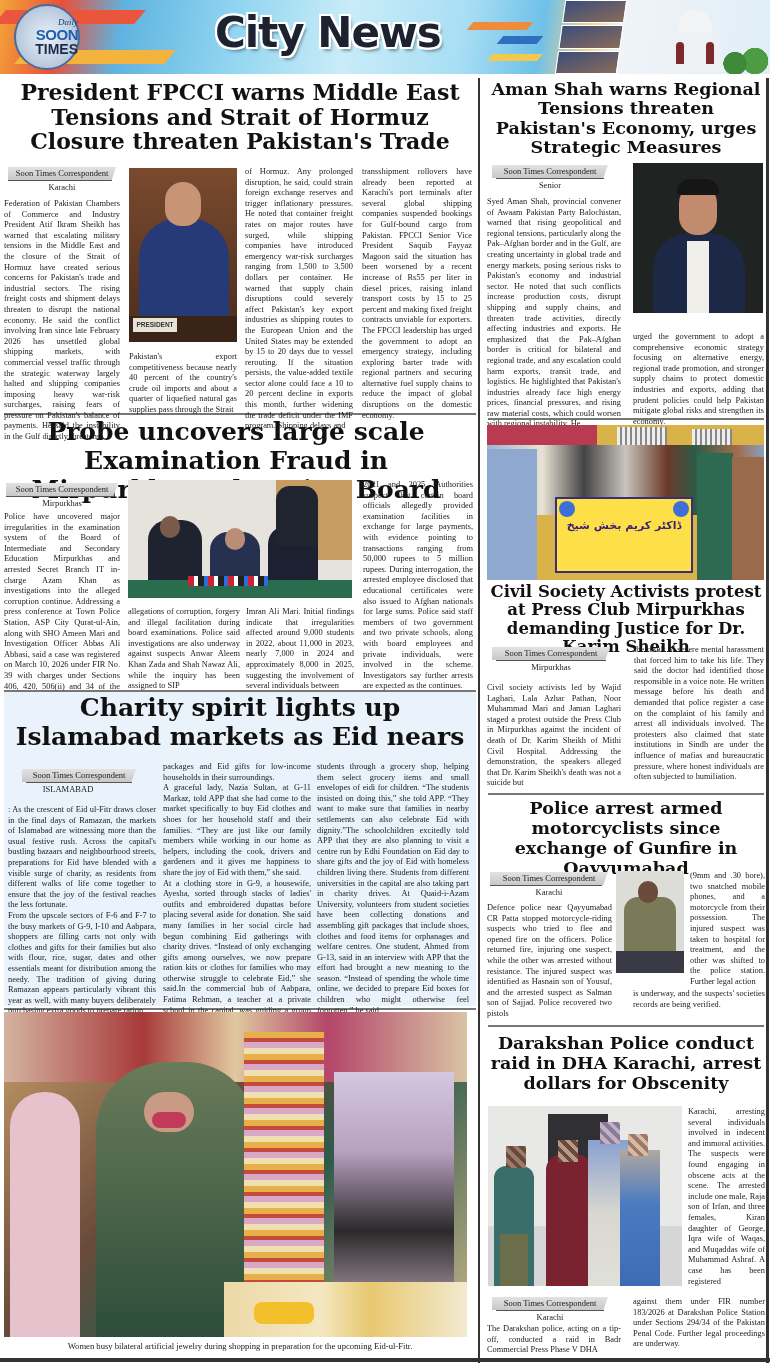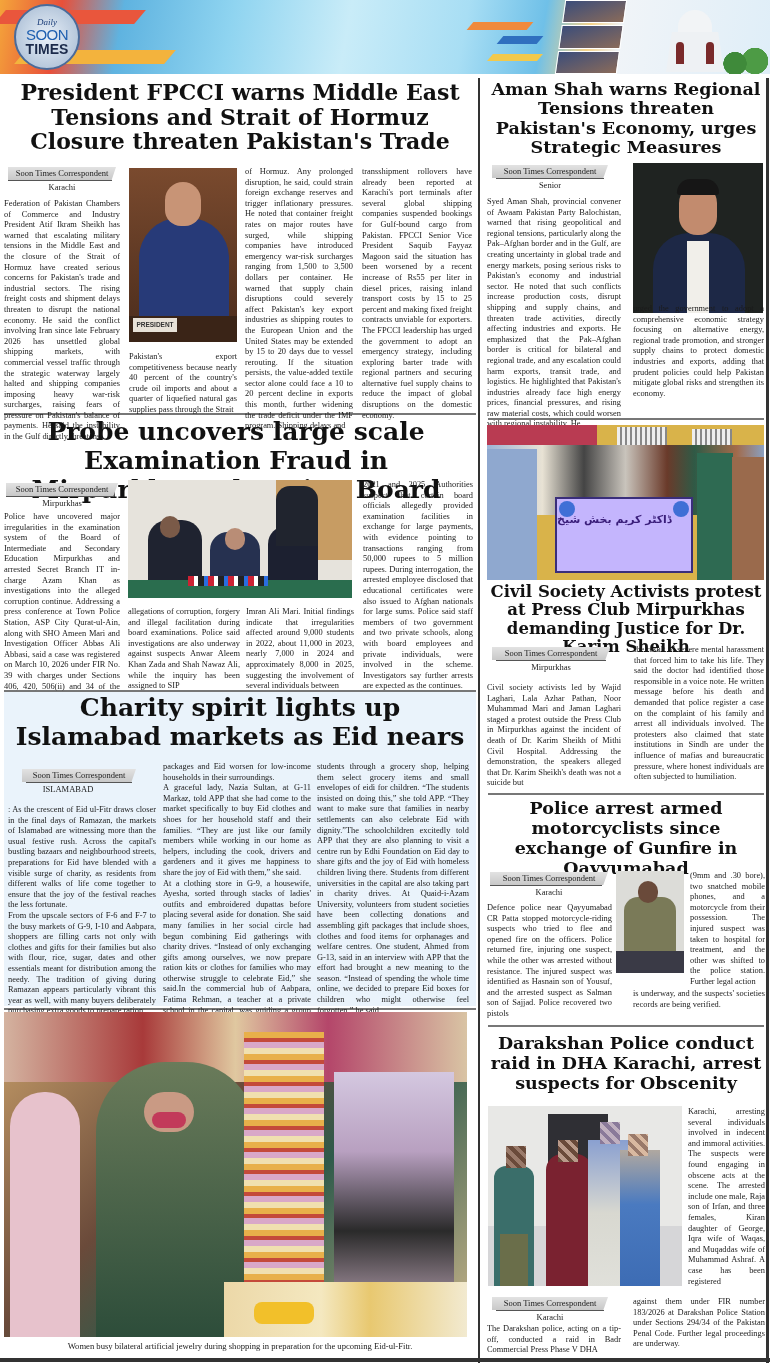--- a/index.html
+++ b/index.html
@@ -3,23 +3,23 @@
 <meta charset="utf-8">
 <style>
 *{box-sizing:border-box;margin:0;padding:0}
 html,body{width:770px;height:1363px;background:#fff;overflow:hidden}
 body{position:relative;font-family:"Liberation Serif","DejaVu Serif",serif;color:#1a1a1a}
 .abs{position:absolute}
 
 #masthead{left:0;top:0;width:770px;height:74px;overflow:hidden;
  background:linear-gradient(100deg,#f4a53a 0%,#e8503a 8%,#5fb3e0 16%,#8fd4f0 30%,#c9ecf8 45%,#a8def4 60%,#6fc0e8 70%,#f6d48a 76%,#f0f4f8 80%,#dfeef8 100%)}
 .stripe{position:absolute;height:14px;transform:skewX(-40deg)}
-.logo{left:14px;top:4px;width:66px;height:66px;border-radius:50%;background:radial-gradient(circle,#e9f0f8 0%,#b7c8dc 70%,#8aa0bc 100%);border:2px solid #4a6b9a;display:flex;flex-direction:column;align-items:center;justify-content:center}
+.logo{left:14px;top:4px;width:66px;height:66px;border-radius:50%;background:radial-gradient(circle,#e9f0f8 0%,#b7c8dc 70%,#8aa0bc 100%);border:2px solid #4a6b9a;display:flex;flex-direction:column;align-items:flex-end;justify-content:center}
 .logo .daily{font-size:9px;font-style:italic;color:#1d3f7a;line-height:9px}
-.logo .soon{font-family:"Liberation Sans",sans-serif;font-weight:normal;font-size:15px;color:#1e5fb0;line-height:15px;letter-spacing:-.5px}
+.logo .soon{font-family:"Liberation Sans",sans-serif;font-weight:bold;font-size:15px;color:#1e5fb0;line-height:15px;letter-spacing:-.5px}
 .logo .times{font-family:"Liberation Sans",sans-serif;font-weight:bold;font-size:14px;color:#1b2a4a;line-height:14px}
 .brand{left:215px;top:8px;font-family:"DejaVu Sans",sans-serif;font-weight:bold;font-size:42px;color:#1d2230;letter-spacing:-1px;
  text-shadow:2px 0 #fff,-2px 0 #fff,0 2px #fff,0 -2px #fff,2px 2px #fff,-2px -2px #fff,2px -2px #fff,-2px 2px #fff,3px 4px 3px rgba(0,0,0,.35)}
 .thumbs{left:560px;top:0;width:62px;height:74px;transform:skewX(-8deg);display:flex;flex-direction:column;gap:2px}
 .thumbs div{flex:1;background:linear-gradient(160deg,#3b4d7a,#8a6b5a);border:1px solid #fff}
 .mazar{left:660px;top:10px;width:70px;height:62px}
 .mazar .dome{position:absolute;left:18px;top:0;width:34px;height:26px;background:#f2f4f6;border-radius:17px 17px 4px 4px}
 .mazar .base{position:absolute;left:6px;top:22px;width:58px;height:40px;background:#eef1f4;clip-path:polygon(10% 0,90% 0,100% 100%,0 100%)}
 .mazar .arch{position:absolute;top:32px;width:8px;height:22px;background:#7a2a2a;border-radius:4px 4px 0 0}
 .trees{left:720px;top:48px;width:50px;height:26px;background:radial-gradient(circle at 30% 60%,#3f8a3a 0 30%,transparent 31%),radial-gradient(circle at 70% 50%,#4d9b45 0 35%,transparent 36%)}
@@ -48,20 +48,21 @@
   <div class="stripe" style="left:0;top:10px;width:140px;background:#e9563c"></div>
   <div class="stripe" style="left:20px;top:50px;width:150px;background:#f3b33d"></div>
   <div class="stripe" style="left:470px;top:22px;width:60px;background:#f08a3c;height:8px"></div>
   <div class="stripe" style="left:500px;top:36px;width:40px;background:#2f6fbf;height:8px"></div>
   <div class="stripe" style="left:490px;top:54px;width:50px;background:#f2c94c;height:7px"></div>
   <div class="abs logo">
     <span class="daily">Daily</span>
     <span class="soon">SOON</span>
     <span class="times">TIMES</span>
   </div>
+  <div class="abs brand">City News</div>
   <div class="abs thumbs">
       <div></div>
       <div></div>
       <div></div>
     </div>
   <div class="abs mazar">
     <div class="dome"></div>
       <div class="base"></div>
     <div class="arch" style="left:16px"></div>
       <div class="arch" style="left:46px"></div>
@@ -101,21 +102,21 @@
   <div class="byline" style="left:492px;top:165px;width:116px">Soon Times Correspondent</div>
   <div class="byline-line" style="left:496px;top:178px;width:108px"></div>
   <div class="dateline" style="left:492px;top:180px;width:116px">Senior</div>
   <p class="body" style="left:487px;top:197px;width:134px;height:218px">Syed Aman Shah, provincial convener of Awaam Pakistan Party Balochistan, warned that rising geopolitical and regional tensions, particularly along the Pak–Afghan border and in the Gulf, are creating uncertainty in global trade and energy markets, posing serious risks to Pakistan's economy and industrial sector. He noted that such conflicts increase production costs, disrupt shipping and supply chains, and threaten trade activities, directly affecting industries and exports. He emphasized that the Pak–Afghan border is critical for bilateral and regional trade, and any escalation could harm exports, transit trade, and logistics. He highlighted that Pakistan's industries already face high energy prices, financial pressures, and rising raw material costs, which could worsen with regional instability. He</p>
   <div class="photo" style="left:633px;top:163px;width:130px;height:150px;background:#1f2321">
     <div class="person" style="left:20px;top:70px;width:92px;height:80px;background:#1d2846;border-radius:36px 36px 0 0"></div>
     <div class="person" style="left:54px;top:78px;width:22px;height:72px;background:#f1efea"></div>
     <div class="person" style="left:46px;top:22px;width:38px;height:50px;background:#c28b6e;border-radius:18px"></div>
     <div class="person" style="left:44px;top:16px;width:42px;height:16px;background:#161616;border-radius:20px 20px 4px 4px"></div>
   </div>
-  <p class="body" style="left:633px;top:304px;width:131px;height:92px">urged the government to adopt a comprehensive economic strategy focusing on alternative energy, regional trade promotion, and stronger supply chains to protect domestic industries and exports, adding that prudent policies could help Pakistan mitigate global risks and strengthen its economy.</p>
+  <p class="body" style="left:633px;top:332px;width:131px;height:92px">urged the government to adopt a comprehensive economic strategy focusing on alternative energy, regional trade promotion, and stronger supply chains to protect domestic industries and exports, adding that prudent policies could help Pakistan mitigate global risks and strengthen its economy.</p>
 </section>
 
 <section>
   <h1 class="hl" style="left:0;top:418px;width:472px;font-size:25px;line-height:1.15">Probe uncovers large scale Examination Fraud in Mirpurkhas Education Board</h1>
   <div class="byline" style="left:6px;top:483px;width:112px">Soon Times Correspondent</div>
   <div class="byline-line" style="left:6px;top:496px;width:108px"></div>
   <div class="dateline" style="left:6px;top:498px;width:112px">Mirpurkhas</div>
   <p class="body" style="left:4px;top:512px;width:116px;height:175px">Police have uncovered major irregularities in the examination system of the Board of Intermediate and Secondary Education Mirpurkhas and arrested Secret Branch IT in-charge Azam Khan as investigations into the alleged corruption continue. Addressing a press conference at Town Police Station, ASP City Qurat-ul-Ain, along with SHO Ameen Mari and Investigation Officer Abbas Ali Abbasi, said a case was registered on March 10, 2026 under FIR No. 39 with charges under Sections 406, 420, 506(ii) and 34 of the Pakistan Penal Code over</p>
   <div class="photo" style="left:128px;top:480px;width:224px;height:118px;background:#e6e3dc">
     <div class="person" style="left:148px;top:0;width:76px;height:80px;background:#c79c63"></div>
@@ -135,21 +136,21 @@
 
 <section>
   <div class="photo" style="left:487px;top:425px;width:277px;height:155px;background:#d9b34a">
     <div class="person" style="left:0;top:0;width:110px;height:50px;background:#b93b52"></div>
     <div class="person" style="left:130px;top:2px;width:50px;height:40px;background:repeating-linear-gradient(90deg,#eee 0 3px,#888 3px 5px)"></div>
     <div class="person" style="left:205px;top:4px;width:40px;height:50px;background:repeating-linear-gradient(90deg,#eee 0 3px,#888 3px 5px)"></div>
     <div class="person" style="left:0;top:20px;width:277px;height:70px;background:linear-gradient(90deg,#9db4d6,#e8e2d4 20%,#444 35%,#c9c4bc 50%,#6a3a2a 65%,#2f5a46 75%,#a26a4a 90%,#8aa0c0)"></div>
     <div class="person" style="left:0;top:24px;width:50px;height:131px;background:#8fa8cf"></div>
     <div class="person" style="left:210px;top:28px;width:36px;height:127px;background:#2e6a52"></div>
     <div class="person" style="left:245px;top:32px;width:32px;height:123px;background:#9a6a4c"></div>
-    <div class="person" style="left:68px;top:72px;width:138px;height:76px;background:#c4b5fd;border:2px solid #3a2e7a;display:flex;align-items:flex-start;padding-top:14px">
+    <div class="person" style="left:68px;top:72px;width:138px;height:76px;background:#fde047;border:2px solid #3a2e7a;display:flex;align-items:flex-start;justify-content:center;padding-top:20px">
       <span style="font-family:'DejaVu Sans',sans-serif;font-size:11px;font-weight:bold;color:#3a1e7a">ڈاکٹر کریم بخش شیخ</span>
     </div>
     <div class="person" style="left:72px;top:76px;width:16px;height:16px;border-radius:50%;background:#3f6fd6"></div>
     <div class="person" style="left:186px;top:76px;width:16px;height:16px;border-radius:50%;background:#3f6fd6"></div>
   </div>
   <h1 class="hl" style="left:486px;top:583px;width:280px;font-size:16.5px;line-height:1.12">Civil Society Activists protest at Press Club Mirpurkhas demanding Justice for Dr. Karim Sheikh</h1>
   <div class="byline" style="left:492px;top:647px;width:118px">Soon Times Correspondent</div>
   <div class="byline-line" style="left:496px;top:660px;width:110px"></div>
   <div class="dateline" style="left:492px;top:662px;width:118px">Mirpurkhas</div>
   <p class="body" style="left:487px;top:683px;width:134px;height:108px">Civil society activists led by Wajid Laghari, Lala Azhar Pathan, Noor Muhammad Mari and Jaman Laghari staged a protest outside the Press Club in Mirpurkhas against the incident of death of Dr. Karim Sheikh of Mithi Civil Hospital. Addressing the demonstration, the speakers alleged that Dr. Karim Sheikh's death was not a suicide but</p>
@@ -160,21 +161,21 @@
 <div>
   <h1 class="hl" style="left:4px;top:694px;width:472px;font-size:25px;line-height:1.15">Charity spirit lights up Islamabad markets as Eid nears</h1>
   <div class="byline" style="left:22px;top:769px;width:114px">Soon Times Correspondent</div>
   <div class="byline-line" style="left:26px;top:782px;width:106px"></div>
   <div class="dateline" style="left:11px;top:784px;width:114px">ISLAMABAD</div>
   <div class="abs" style="left:8px;top:805px;width:148px;height:200px">
     <p class="body" style="position:static;width:148px">: As the crescent of Eid ul-Fitr draws closer in the final days of Ramazan, the markets of Islamabad are witnessing more than the usual festive rush. Across the capital's bustling bazaars and neighbourhood streets, preparations for Eid have blended with a visible surge of charity, as residents from different walks of life come together to ensure that the joy of the festival reaches the less fortunate.</p>
     <p class="body" style="position:static;width:148px">From the upscale sectors of F-6 and F-7 to the busy markets of G-9, I-10 and Aabpara, shoppers are filling carts not only with clothes and gifts for their families but also with flour, rice, sugar, dates and other essentials meant for distribution among the needy. The tradition of giving during Ramazan appears particularly vibrant this year as well, with many buyers deliberately purchasing extra goods to prepare ration</p>
   </div>
   <div class="abs" style="left:163px;top:762px;width:148px;height:240px">
-    <p class="body" style="position:static;width:148px">packages and Eid worsen for low-income households in their surroundings.</p>
+    <p class="body" style="position:static;width:148px">packages and Eid gifts for low-income households in their surroundings.</p>
     <p class="body" style="position:static;width:148px">A graceful lady, Nazia Sultan, at G-11 Markaz, told APP that she had come to the market specifically to buy Eid clothes and shoes for her household staff and their families. “They are just like our family members while working in our home as helpers, including the cook, drivers and gardeners and it gives me happiness to share the joy of Eid with them,” she said.</p>
     <p class="body" style="position:static;width:148px">At a clothing store in G-9, a housewife, Ayesha, sorted through stacks of ladies' outfits and embroidered dupattas before placing several aside for donation. She said many families in her social circle had begun combining Eid gatherings with charity drives. “Instead of only exchanging gifts among ourselves, we now prepare ration kits or clothes for families who may otherwise struggle to celebrate Eid,” she said.In the commercial hub of Aabpara, Fatima Rehman, a teacher at a private school in the capital, was guiding a group of</p>
   </div>
   <p class="body" style="left:317px;top:762px;width:152px;height:240px">students through a grocery shop, helping them select grocery items and small envelopes of eidi for children. “The students insisted on doing this,” she told APP. “They want to make sure that families in nearby settlements can also celebrate Eid with dignity.”The schoolchildren excitedly told APP that they are also planning to visit a centre run by Edhi Foundation on Eid day to share gifts and the joy of Eid with homeless children living there. Students from different universities in the capital are also taking part in charity drives. At Quaid-i-Azam University, volunteers from student societies have been collecting donations and assembling gift packages that include shoes, clothes and food items for orphanages and welfare centres. One student, Ahmed from G-13, said in an interview with APP that the effort had brought a new meaning to the season. “Instead of spending the whole time online, we decided to prepare Eid boxes for children who might otherwise feel forgotten,” he said.</p>
 </div>
 
 <div class="photo" style="left:4px;top:1012px;width:463px;height:325px;background:linear-gradient(135deg,#c9a06a,#6a4a3a 40%,#2e5a4a 60%,#c9b48a)">
   <div class="person" style="left:0;top:0;width:463px;height:70px;background:linear-gradient(90deg,#d4b3a0,#a83a3a 30%,#e0c8a0 50%,#b4466a 70%,#d9c4a4)"></div>
   <div class="person" style="left:6px;top:80px;width:70px;height:245px;background:#e7c2cc;border-radius:34px 34px 0 0"></div>
   <div class="person" style="left:92px;top:50px;width:160px;height:275px;background:linear-gradient(#6a7b5a,#2d4d3a);border-radius:70px 70px 0 0"></div>
@@ -196,21 +197,21 @@
   <div class="photo" style="left:616px;top:871px;width:68px;height:102px;background:#dcdcd8">
     <div class="person" style="left:8px;top:26px;width:52px;height:70px;background:#7a7a58;border-radius:14px 14px 4px 4px"></div>
     <div class="person" style="left:22px;top:10px;width:20px;height:22px;background:#6a4a3a;border-radius:10px"></div>
     <div class="person" style="left:0;top:80px;width:68px;height:22px;background:#3a3a46"></div>
   </div>
   <p class="body" style="left:690px;top:871px;width:75px;height:100px">(9mm and .30 bore), two snatched mobile phones, and a motorcycle from their possession. The injured suspect was taken to hospital for treatment, and the other was shifted to the police station. Further legal action</p>
   <p class="body" style="left:633px;top:989px;width:132px;height:30px">is underway, and the suspects' societies records are being verified.</p>
 </section>
 
 <section>
-  <h1 class="hl" style="left:486px;top:1033px;width:280px;font-size:17.5px;line-height:1.15">Darakshan Police conduct raid in DHA Karachi, arrest suspects for Obscenity</h1>
+  <h1 class="hl" style="left:486px;top:1033px;width:280px;font-size:17.5px;line-height:1.15">Darakshan Police conduct raid in DHA Karachi, arrest dollars for Obscenity</h1>
   <div class="photo" style="left:488px;top:1106px;width:194px;height:180px;background:#e8e8e6">
     <div class="person" style="left:60px;top:8px;width:60px;height:110px;background:#2f2f34"></div>
     <div class="person" style="left:0;top:120px;width:194px;height:60px;background:#d6d6d8"></div>
     <div class="person" style="left:6px;top:60px;width:40px;height:120px;background:#3a6e6a;border-radius:12px 12px 0 0"></div>
     <div class="person" style="left:12px;top:128px;width:28px;height:52px;background:#6a6e4a"></div>
     <div class="person" style="left:58px;top:48px;width:46px;height:132px;background:#7a2230;border-radius:16px 16px 0 0"></div>
     <div class="person" style="left:100px;top:34px;width:44px;height:146px;background:linear-gradient(#8aa0d0,#d8d8d0 50%,#e0e0da)"></div>
     <div class="person" style="left:132px;top:44px;width:40px;height:136px;background:linear-gradient(#b0a8a0,#4a7ac0 40%,#3d6cb4)"></div>
     <div class="person" style="left:18px;top:40px;width:20px;height:22px;background:repeating-linear-gradient(45deg,#6a4a3a 0 4px,#9a7a6a 4px 8px)"></div>
     <div class="person" style="left:70px;top:34px;width:20px;height:22px;background:repeating-linear-gradient(45deg,#6a4a3a 0 4px,#b99a8a 4px 8px)"></div>

